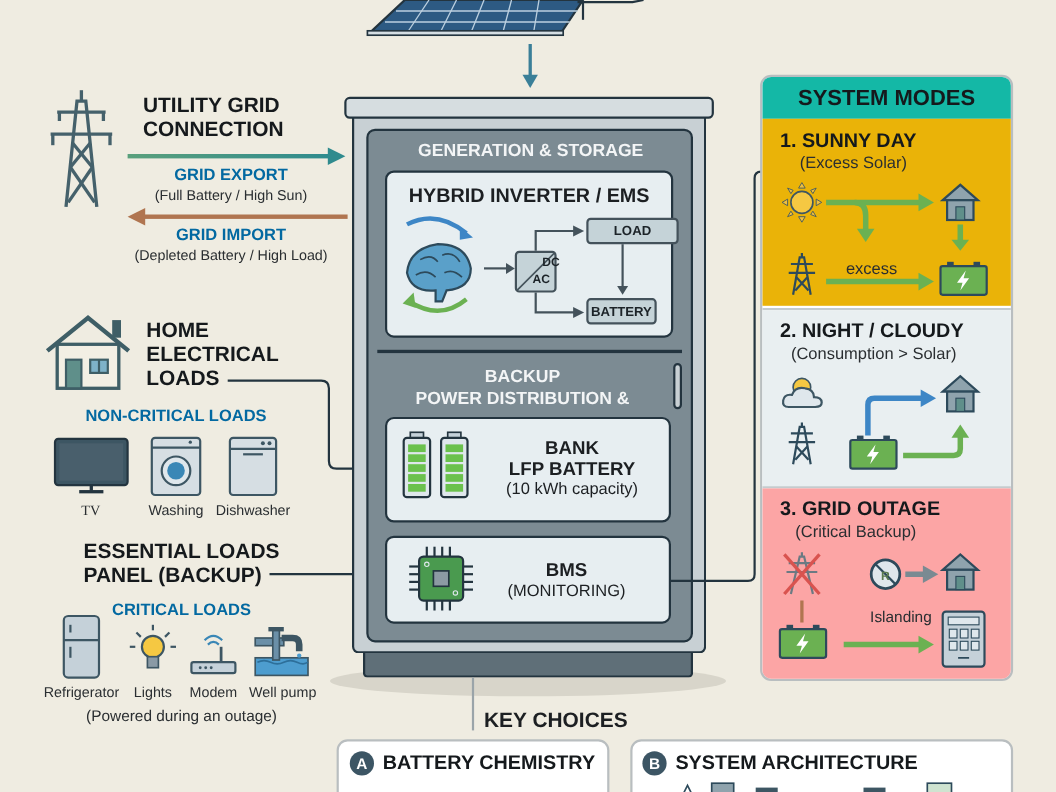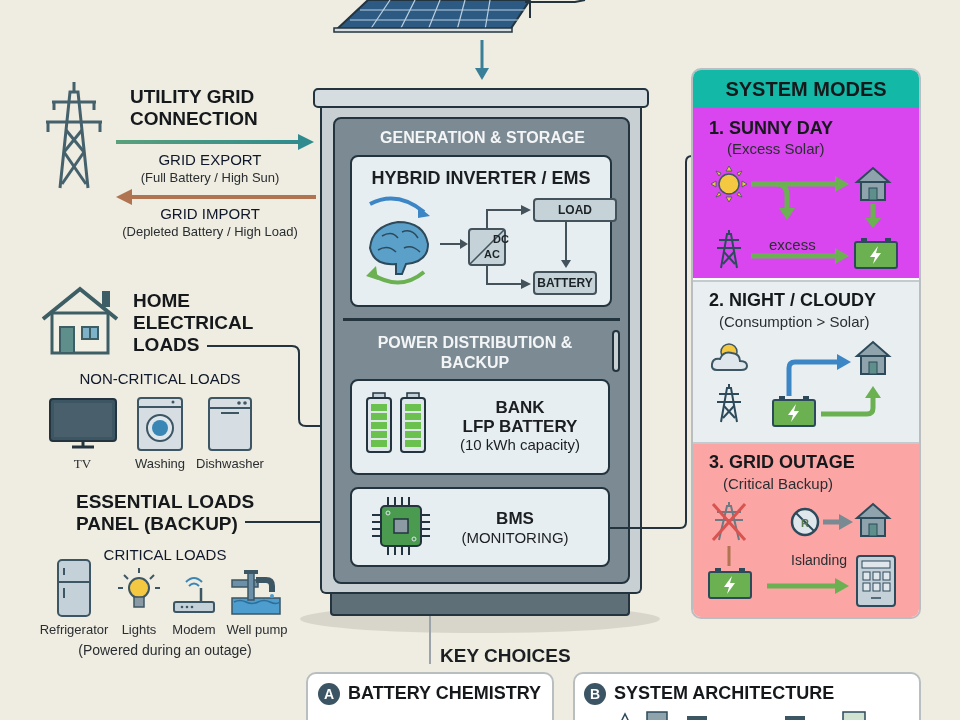--- a/index.html
+++ b/index.html
@@ -1,20 +1,20 @@
 <!DOCTYPE html>
 <html><head>
 <meta charset="utf-8">
 <style>
   * { box-sizing: border-box; margin: 0; padding: 0; }
   html, body { width: 960px; height: 720px; overflow: hidden; }
   body { background: #efece1; font-family: "Liberation Sans", sans-serif; color: #1c1f22; position: relative; }
   .abs { position: absolute; }
   .h-title { font-weight: 700; font-size: 19px; line-height: 22px; color: #15191c; }
-  .h-sub { font-weight: 400; font-size: 15px; line-height: 18px; color: #0f172a; text-align: center; }
+  .h-sub { font-weight: 700; font-size: 15px; line-height: 18px; color: #0369a1; text-align: center; }
   .small { font-size: 13px; line-height: 16px; color: #2a2e31; text-align: center; }
   .lbl { font-size: 13px; color: #2a2e31; text-align: center; }
   svg { display: block; overflow: visible; }
 
   
   .cab-top { left: 313px; top: 88px; width: 336px; height: 20px; background: #d6dde0; border: 2px solid #23343f; border-radius: 5px; }
   .cab-body { left: 320px; top: 106px; width: 322px; height: 488px; background: #c8d0d4; border: 2px solid #23343f; border-top: none; border-radius: 0 0 6px 6px; }
   .cab-foot { left: 330px; top: 592px; width: 300px; height: 24px; background: #5f6f78; border: 2px solid #23343f; border-top: none; border-radius: 0 0 4px 4px; }
   .cab-shadow { left: 300px; top: 605px; width: 360px; height: 28px; background: #d8d5ca; border-radius: 50%; }
   .cab-inner { left: 333px; top: 117px; width: 297px; height: 467px; background: #7c8b93; border: 2px solid #23343f; border-radius: 8px; }
@@ -273,22 +273,22 @@
       <line x1="6" y1="0" x2="6" y2="40" stroke="#44525b" stroke-width="2"></line>
       <polygon points="1,38 11,38 6,46" fill="#44525b"></polygon>
     </svg>
   </div>
 <div class="abs box-mini" style="left:533px; top:271px; width:64px; height:24px;">BATTERY</div>
 
 <div class="abs divider"></div>
 <div class="abs handle"></div>
 
 <div class="abs sect-title" style="left:345px; top:333px; width:260px;">
+  <div>BACKUP</div>
   <div>POWER DISTRIBUTION &amp;</div>
-  <div>BACKUP</div>
 </div>
 
 <div class="abs panel" style="left:350px; top:379px; width:260px; height:96px;"></div>
 <div class="abs" style="left:366px; top:393px;">
   <svg width="66" height="62">
     <g>
         <rect x="7" y="0" width="12" height="5" fill="#c5d1d9" stroke="#23343f" stroke-width="1.5"></rect>
         <rect x="1" y="5" width="24" height="54" rx="3" fill="#dfe7ec" stroke="#23343f" stroke-width="2"></rect>
       <rect x="5" y="11" width="16" height="7" fill="#6bc14d"></rect>
         <rect x="5" y="20" width="16" height="7" fill="#6bc14d"></rect>
@@ -352,21 +352,21 @@
 </div>
 <div class="abs" style="left:428px; top:616px;">
     <svg width="4" height="48">
       <line x1="2" y1="0" x2="2" y2="48" stroke="#9aa4a9" stroke-width="2"></line>
     </svg>
   </div>
 
 <div class="abs modes">
   <div class="abs modes-head">SYSTEM MODES</div>
 
-  <div class="abs mode-sec" style="top:38px; height:170px; background:#d946ef;">
+  <div class="abs mode-sec" style="top:38px; height:170px; background:#eab308;">
     <div class="abs mode-title" style="left:16px; top:10px;">1. SUNNY DAY</div>
     <div class="abs mode-sub" style="left:34px; top:32px;">(Excess Solar)</div>
     <svg class="abs" style="left:14px; top:56px;" width="200" height="110">
       <g>
           <circle cx="22" cy="20" r="10" fill="#f5c842" stroke="#3d5663" stroke-width="1.5"></circle>
         <g fill="#f0c040" stroke="#3d5663" stroke-width="0.8">
             <polygon points="22,2 19,7 25,7"></polygon>
             <polygon points="22,38 19,33 25,33"></polygon>
             <polygon points="4,20 9,17 9,23"></polygon>
             <polygon points="40,20 35,17 35,23"></polygon>

